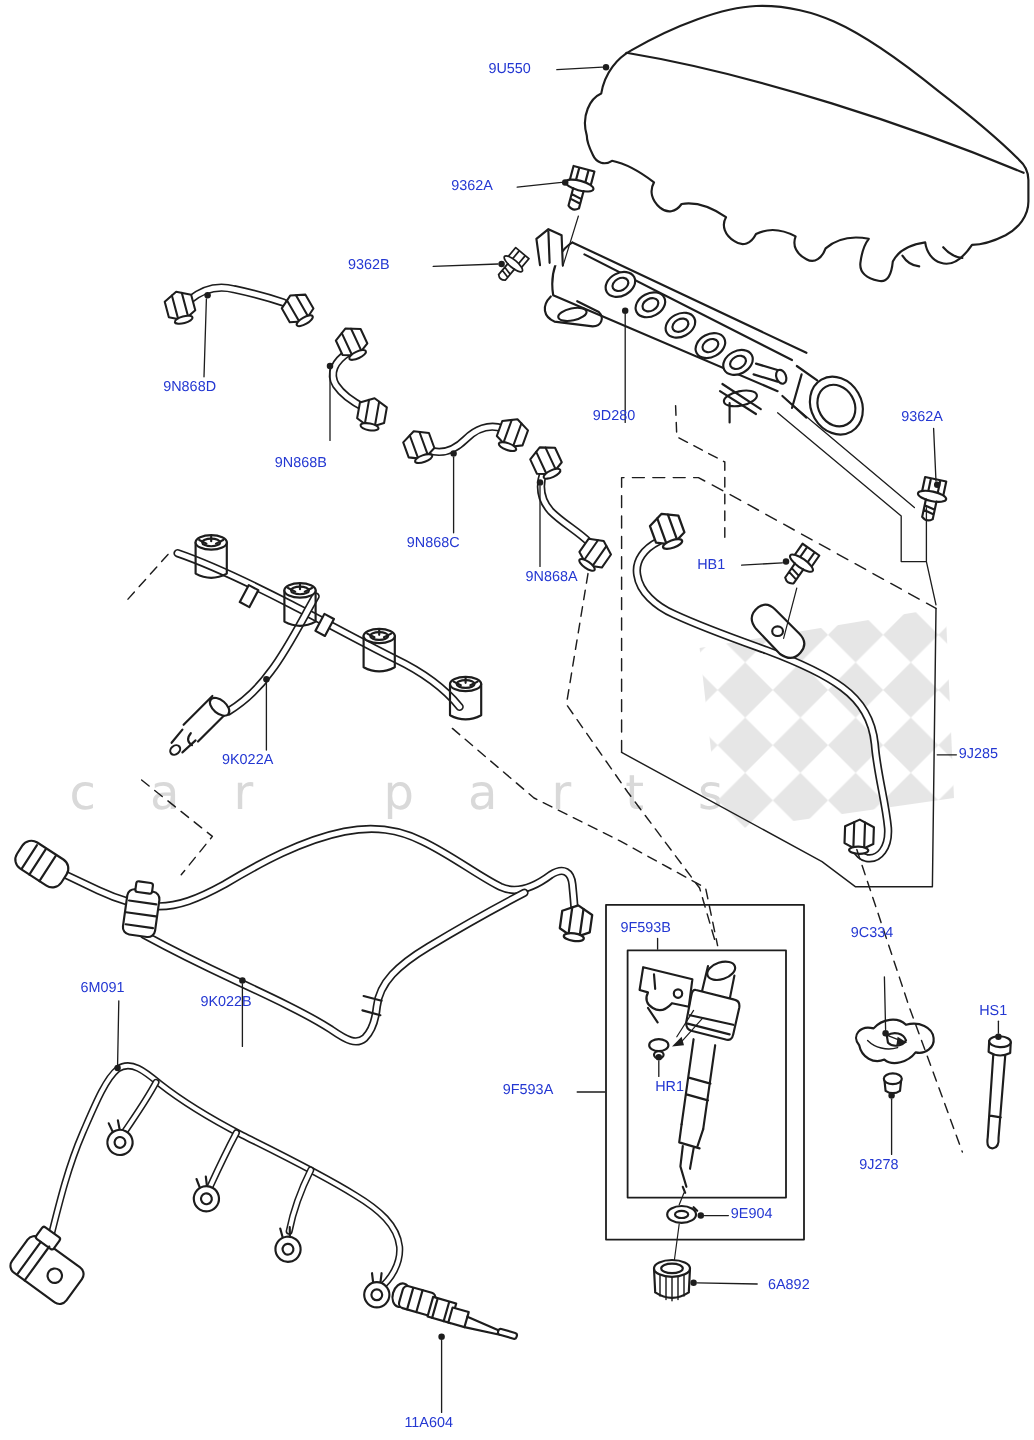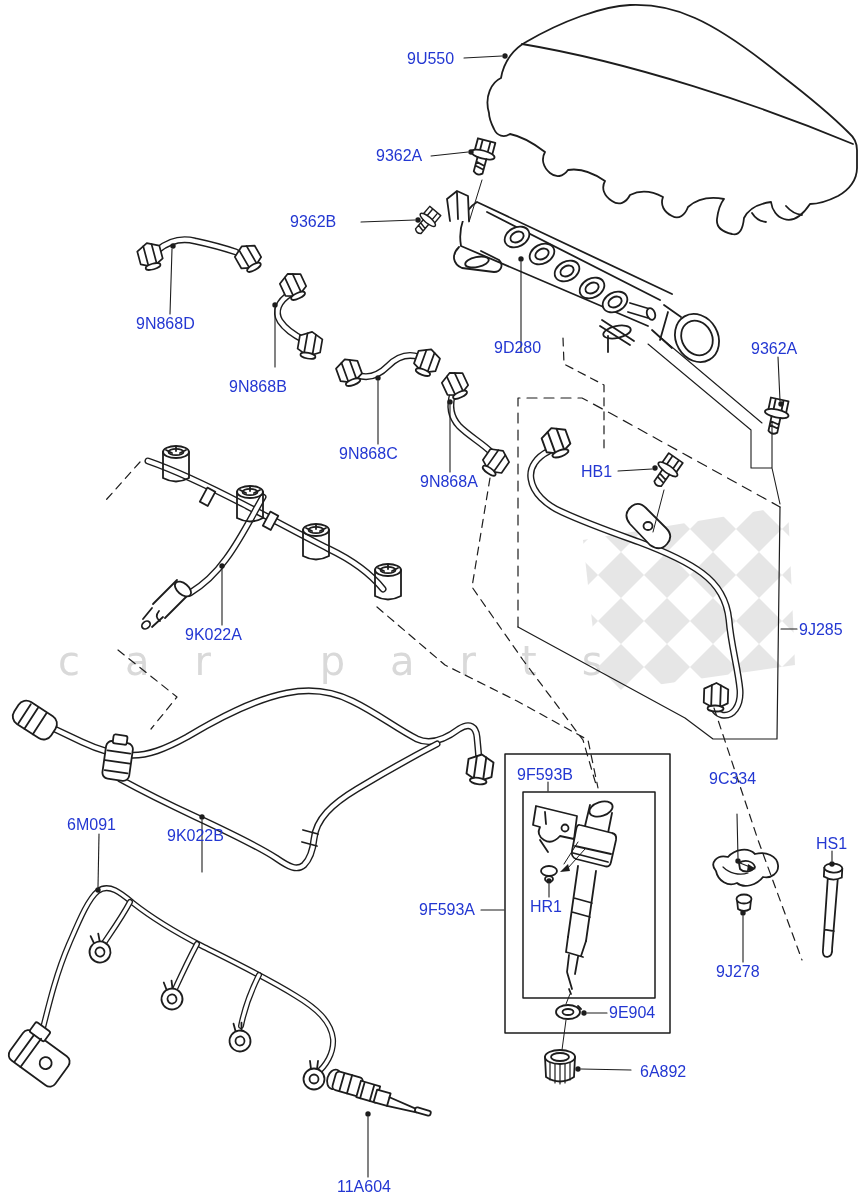--- a/index.html
+++ b/index.html
@@ -5,21 +5,21 @@
   html,body{margin:0;padding:0;background:#fff;}
   #stage{position:relative;width:862px;height:1200px;background:#ffffff;overflow:hidden;
          font-family:"Liberation Sans",sans-serif;}
   .wm-brand{position:absolute;left:54px;top:532px;font-family:"DejaVu Sans",sans-serif;
             font-weight:700;font-size:100px;line-height:1;color:#efa3ae;letter-spacing:2px;
             z-index:1;user-select:none;}
   .wm-tag{position:absolute;left:58px;top:641px;font-family:"DejaVu Sans",sans-serif;
           font-weight:400;font-size:40px;line-height:1;color:#d9d9d9;letter-spacing:45px;
           word-spacing:6px;z-index:1;user-select:none;}
   #art{position:absolute;left:0;top:0;z-index:2;}
-  .plabel{position:absolute;z-index:3;font-size:16px;color:#2337d2;white-space:nowrap;
+  .plabel{position:absolute;z-index:3;font-size:12px;color:#2337d2;white-space:nowrap;
           line-height:1;}
   .t-out{stroke:#1d1d1d;stroke-width:7;fill:none;}
   .t-in{stroke:#ffffff;stroke-width:4.2;fill:none;}
   .w-out{stroke:#1d1d1d;stroke-width:6;fill:none;}
   .w-in{stroke:#ffffff;stroke-width:3.4;fill:none;}
 </style>
 </head>
 <body>
 
 <div id="stage">
@@ -317,31 +317,31 @@
       </g>
     </g>
   </svg>
 
   <div class="plabel" style="left:407px;top:51px">9U550</div>
   <div class="plabel" style="left:376px;top:148px">9362A</div>
   <div class="plabel" style="left:290px;top:214px">9362B</div>
   <div class="plabel" style="left:136px;top:316px">9N868D</div>
   <div class="plabel" style="left:229px;top:379px">9N868B</div>
   <div class="plabel" style="left:339px;top:446px">9N868C</div>
-  <div class="plabel" style="left:420px;top:474px">9N868A</div>
+  <div class="plabel" style="left:438px;top:474px">9N868A</div>
   <div class="plabel" style="left:494px;top:340px">9D280</div>
   <div class="plabel" style="left:751px;top:341px">9362A</div>
   <div class="plabel" style="left:581px;top:464px">HB1</div>
   <div class="plabel" style="left:799px;top:622px">9J285</div>
   <div class="plabel" style="left:185px;top:627px">9K022A</div>
   <div class="plabel" style="left:67px;top:817px">6M091</div>
   <div class="plabel" style="left:167px;top:828px">9K022B</div>
   <div class="plabel" style="left:517px;top:767px">9F593B</div>
   <div class="plabel" style="left:419px;top:902px">9F593A</div>
-  <div class="plabel" style="left:530px;top:899px">HR1</div>
+  <div class="plabel" style="left:546px;top:899px">HR1</div>
   <div class="plabel" style="left:709px;top:771px">9C334</div>
   <div class="plabel" style="left:816px;top:836px">HS1</div>
   <div class="plabel" style="left:716px;top:964px">9J278</div>
   <div class="plabel" style="left:609px;top:1005px">9E904</div>
   <div class="plabel" style="left:640px;top:1064px">6A892</div>
   <div class="plabel" style="left:337px;top:1179px">11A604</div>
 
 </div>
 
 </body></html>

